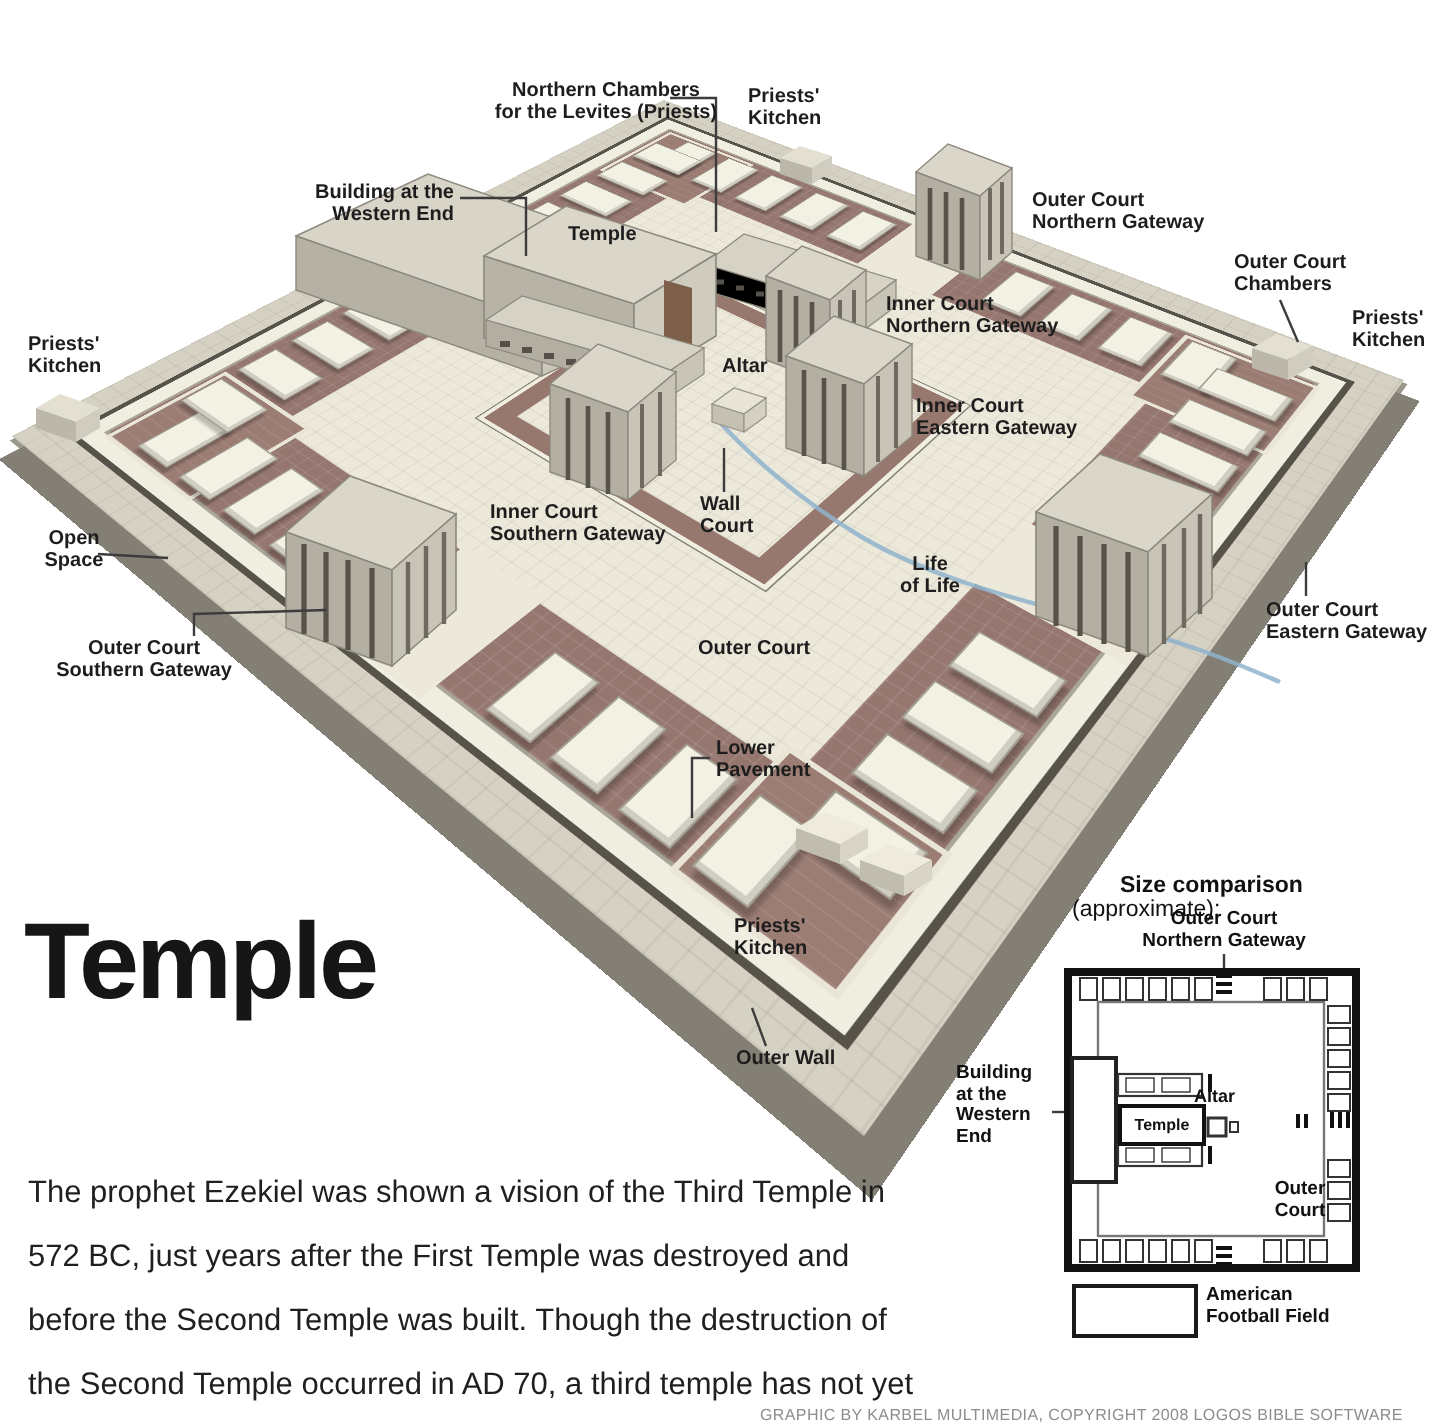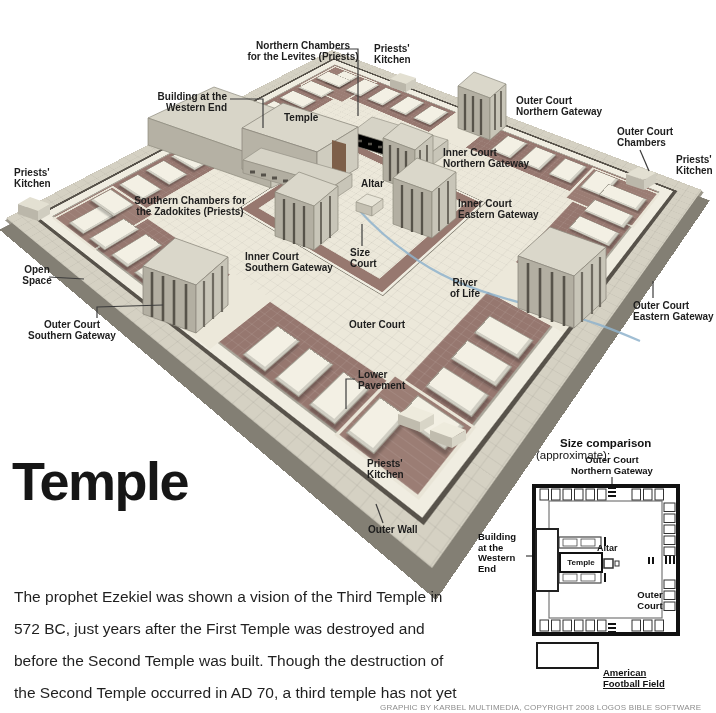--- a/index.html
+++ b/index.html
@@ -268,34 +268,30 @@
     </div>
   <div class="lbl" style="left:14px;top:168px;">
     <span>Priests'</span>
       <span>Kitchen</span>
     </div>
   <div class="lbl" style="left:361px;top:179px;">Altar</div>
   <div class="lbl" style="left:458px;top:199px;">
     <span>Inner Court</span>
       <span>Eastern Gateway</span>
     </div>
-  <div class="lbl ctr" style="left:122px;top:196px;width:136px;">
-    <span>Southern Chambers for</span>
-      <span>the Zadokites (Priests)</span>
-    </div>
   <div class="lbl" style="left:245px;top:252px;">
     <span>Inner Court</span>
       <span>Southern Gateway</span>
     </div>
   <div class="lbl" style="left:350px;top:248px;">
-    <span>Size</span>
+    <span>Wall</span>
       <span>Court</span>
     </div>
   <div class="lbl ctr" style="left:440px;top:278px;width:50px;">
-    <span>River</span>
+    <span>Life</span>
       <span>of Life</span>
     </div>
   <div class="lbl ctr" style="left:12px;top:265px;width:50px;">
     <span>Open</span>
       <span>Space</span>
     </div>
   <div class="lbl ctr" style="left:22px;top:320px;width:100px;">
     <span>Outer Court</span>
       <span>Southern Gateway</span>
     </div>
@@ -393,18 +389,18 @@
       <rect x="664" y="602" width="11" height="8.5" fill="#fff" stroke="#333" stroke-width="1"></rect>
     </svg>
 
   <div id="inset-temple-lbl">Temple</div>
   <div id="inset-altar-lbl">Altar</div>
   <div class="inset-lbl ctr" style="left:630px;top:590px;width:40px;text-align:center;">
     <span style="display:block">Outer</span>
     <span style="display:block">Court</span>
     </div>
   <div id="football-rect"></div>
-  <div class="inset-lbl" style="left:603px;top:668px;text-decoration:underline;">
+  <div class="inset-lbl" style="left:603px;top:643px;">
     <span style="display:block">American</span>
     <span style="display:block">Football Field</span>
     </div>
 
 </div>
 
 </body></html>

